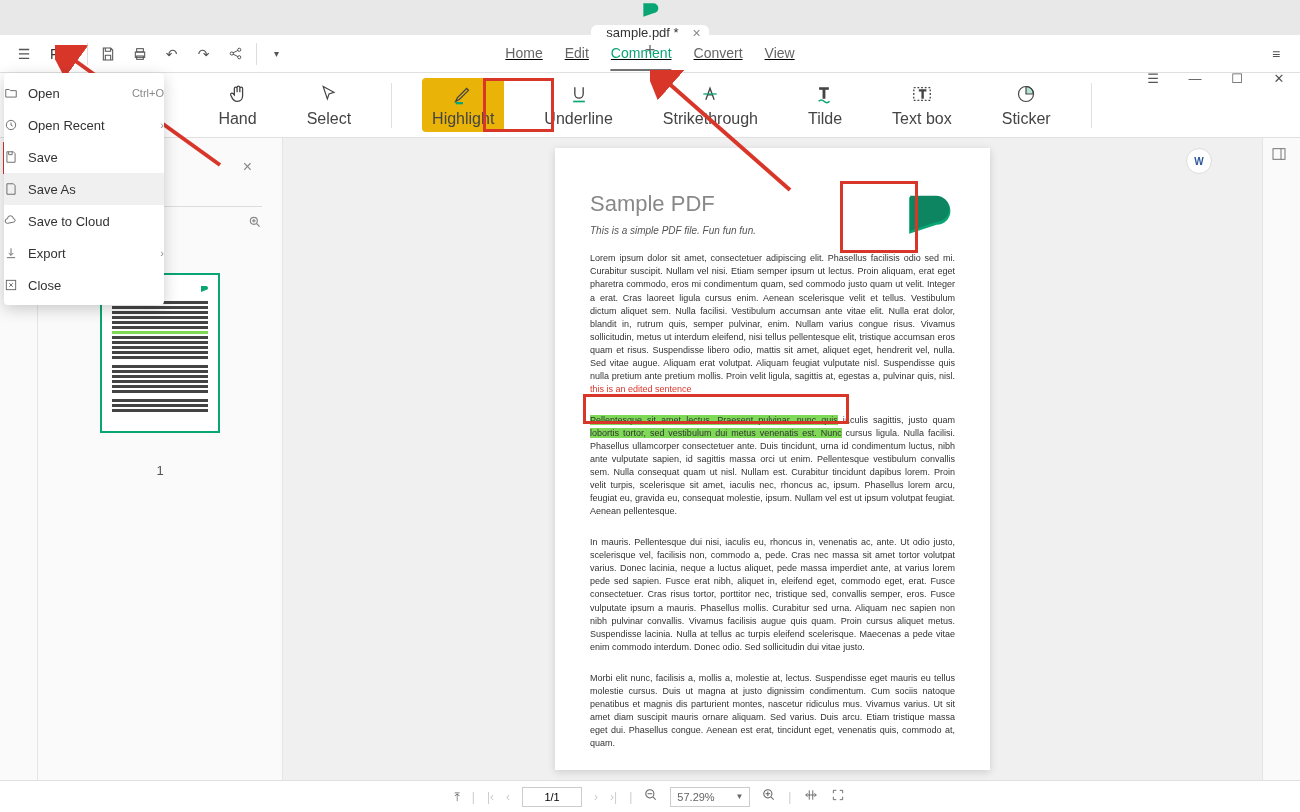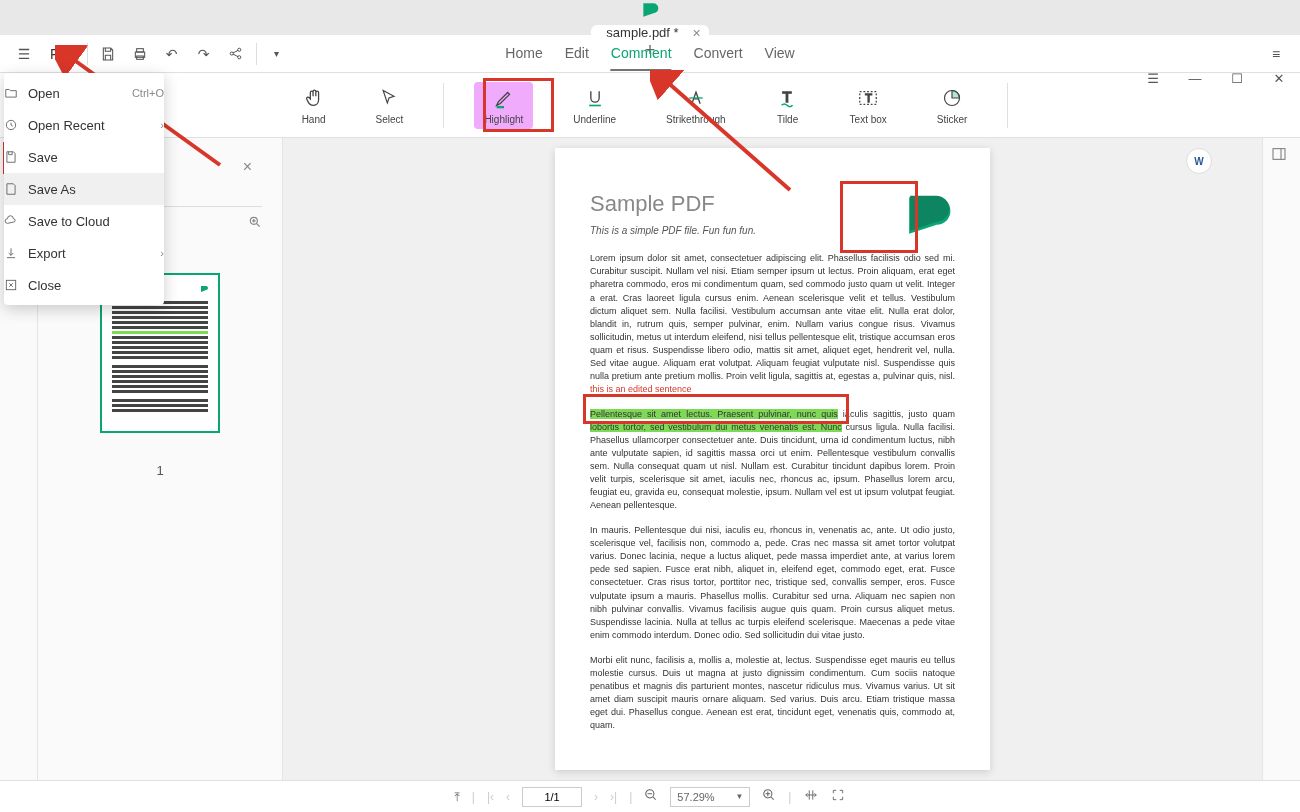--- a/index.html
+++ b/index.html
@@ -10,47 +10,47 @@
 .tab { background: #fff; height: 30px; margin-top: 5px; padding: 0 30px 0 15px; display: flex; align-items: center; border-radius: 6px 6px 0 0; position: relative; font-size: 13px; color: #333; }
 .tab-close { position: absolute; right: 8px; font-size: 14px; color: #888; }
 .tab-add { width: 30px; text-align: center; color: #666; font-size: 18px; }
 .win-controls { margin-left: auto; display: flex; }
 .win-btn { width: 42px; height: 35px; display: flex; align-items: center; justify-content: center; color: #555; font-size: 13px; }
 
 .toolbar { height: 38px; background: #fff; display: flex; align-items: center; border-bottom: 1px solid #e0e0e0; padding: 0 8px; }
 .tb-btn { width: 32px; height: 32px; display: flex; align-items: center; justify-content: center; color: #555; font-size: 14px; }
 .tb-divider { width: 1px; height: 22px; background: #ddd; margin: 0 4px; }
 .file-btn { font-size: 14px; color: #333; padding: 0 10px; height: 32px; display: flex; align-items: center; }
-.menu-tabs { display: flex; gap: 22px; margin-left: auto; margin-right: auto; position: absolute; left: 50%; transform: translateX(-50%); }
+.menu-tabs { display: flex; gap: 22px; margin-left: auto; margin-right: auto; position: absolute; left: 50%; transform: translateX(-50%); text-decoration: underline; }
 .menu-tab { font-size: 14px; color: #666; padding: 8px 0; }
 .menu-tab.active { color: #0aa574; border-bottom: 2px solid #737373; }
 
 .ribbon { height: 65px; background: #fff; display: flex; align-items: center; justify-content: center; gap: 30px; border-bottom: 1px solid #e0e0e0; }
 .ribbon-item { display: flex; flex-direction: column; align-items: center; gap: 4px; padding: 4px 10px; }
-.ribbon-item.selected { background: #f0abfc; border-radius: 4px; }
+.ribbon-item.selected { background: #eab308; border-radius: 4px; }
 .ribbon-icon { width: 24px; height: 24px; display: flex; align-items: center; justify-content: center; color: #444; }
-.ribbon-label { font-size: 10px; color: #444; }
+.ribbon-label { font-size: 16px; color: #444; }
 .ribbon-divider { width: 1px; height: 45px; background: #e0e0e0; }
 
 .workspace { position: absolute; top: 138px; left: 0; right: 0; bottom: 32px; display: flex; }
 .sidebar { width: 38px; background: #fafafa; border-right: 1px solid #e5e5e5; }
 .thumbs { width: 245px; background: #fafafa; border-right: 1px solid #e5e5e5; padding: 20px; display: flex; flex-direction: column; align-items: center; }
 .thumbs-head { width: 100%; display: flex; justify-content: space-between; align-items: center; margin-bottom: 30px; font-size: 14px; color: #555; padding: 0 10px;}
 .thumb { width: 120px; height: 160px; border: 2px solid #0aa574; background: #fff; padding: 10px; font-size: 4px; color: #444; overflow: hidden; }
 .thumb-title { font-size: 6px; color: #888; margin-bottom: 2px;}
 .thumb-line { height: 3px; background: #444; margin-bottom: 2px; }
 .thumb-hl { background: #7ed957; height: 3px; margin-bottom: 2px; }
 .thumb-num { margin-top: 30px; font-size: 13px; color: #555; }
 
 .canvas { flex: 1; background: #f0f0f0; display: flex; justify-content: center; padding: 10px 0; overflow: hidden; position: relative; }
 .page { width: 435px; background: #fff; box-shadow: 0 2px 8px rgba(0,0,0,0.15); padding: 40px 35px; font-size: 9px; color: #333; line-height: 1.45; }
 .page-head { display: flex; justify-content: space-between; align-items: flex-start; }
 .page h1 { font-size: 22px; font-weight: 300; color: #888; margin-bottom: 4px; }
 .page .subtitle { font-style: italic; font-size: 10px; color: #555; margin-bottom: 14px; }
-.page p { margin-bottom: 12px; text-align: justify; }
+.page p { margin-bottom: 18px; text-align: justify; }
 .edited { color: #d9362a; }
 .hl { background: #7ed957; }
 
 .rightbar { width: 38px; background: #fafafa; border-left: 1px solid #e5e5e5; }
 .word-badge { position: absolute; top: 10px; right: 50px; width: 26px; height: 26px; background: #fff; border: 1px solid #ddd; border-radius: 50%; display: flex; align-items: center; justify-content: center; font-size: 10px; color: #2b579a; font-weight: bold; }
 
 .statusbar { position: absolute; bottom: 0; left: 0; right: 0; height: 32px; background: #fff; border-top: 1px solid #e0e0e0; display: flex; align-items: center; justify-content: center; gap: 12px; font-size: 12px; color: #666; }
 .sb-sep { color: #ccc; }
 .sb-input { width: 60px; height: 20px; border: 1px solid #ccc; text-align: center; font-size: 11px; }
 .sb-zoom { width: 80px; height: 20px; border: 1px solid #ccc; display: flex; align-items: center; padding: 0 6px; font-size: 11px; justify-content: space-between; }

